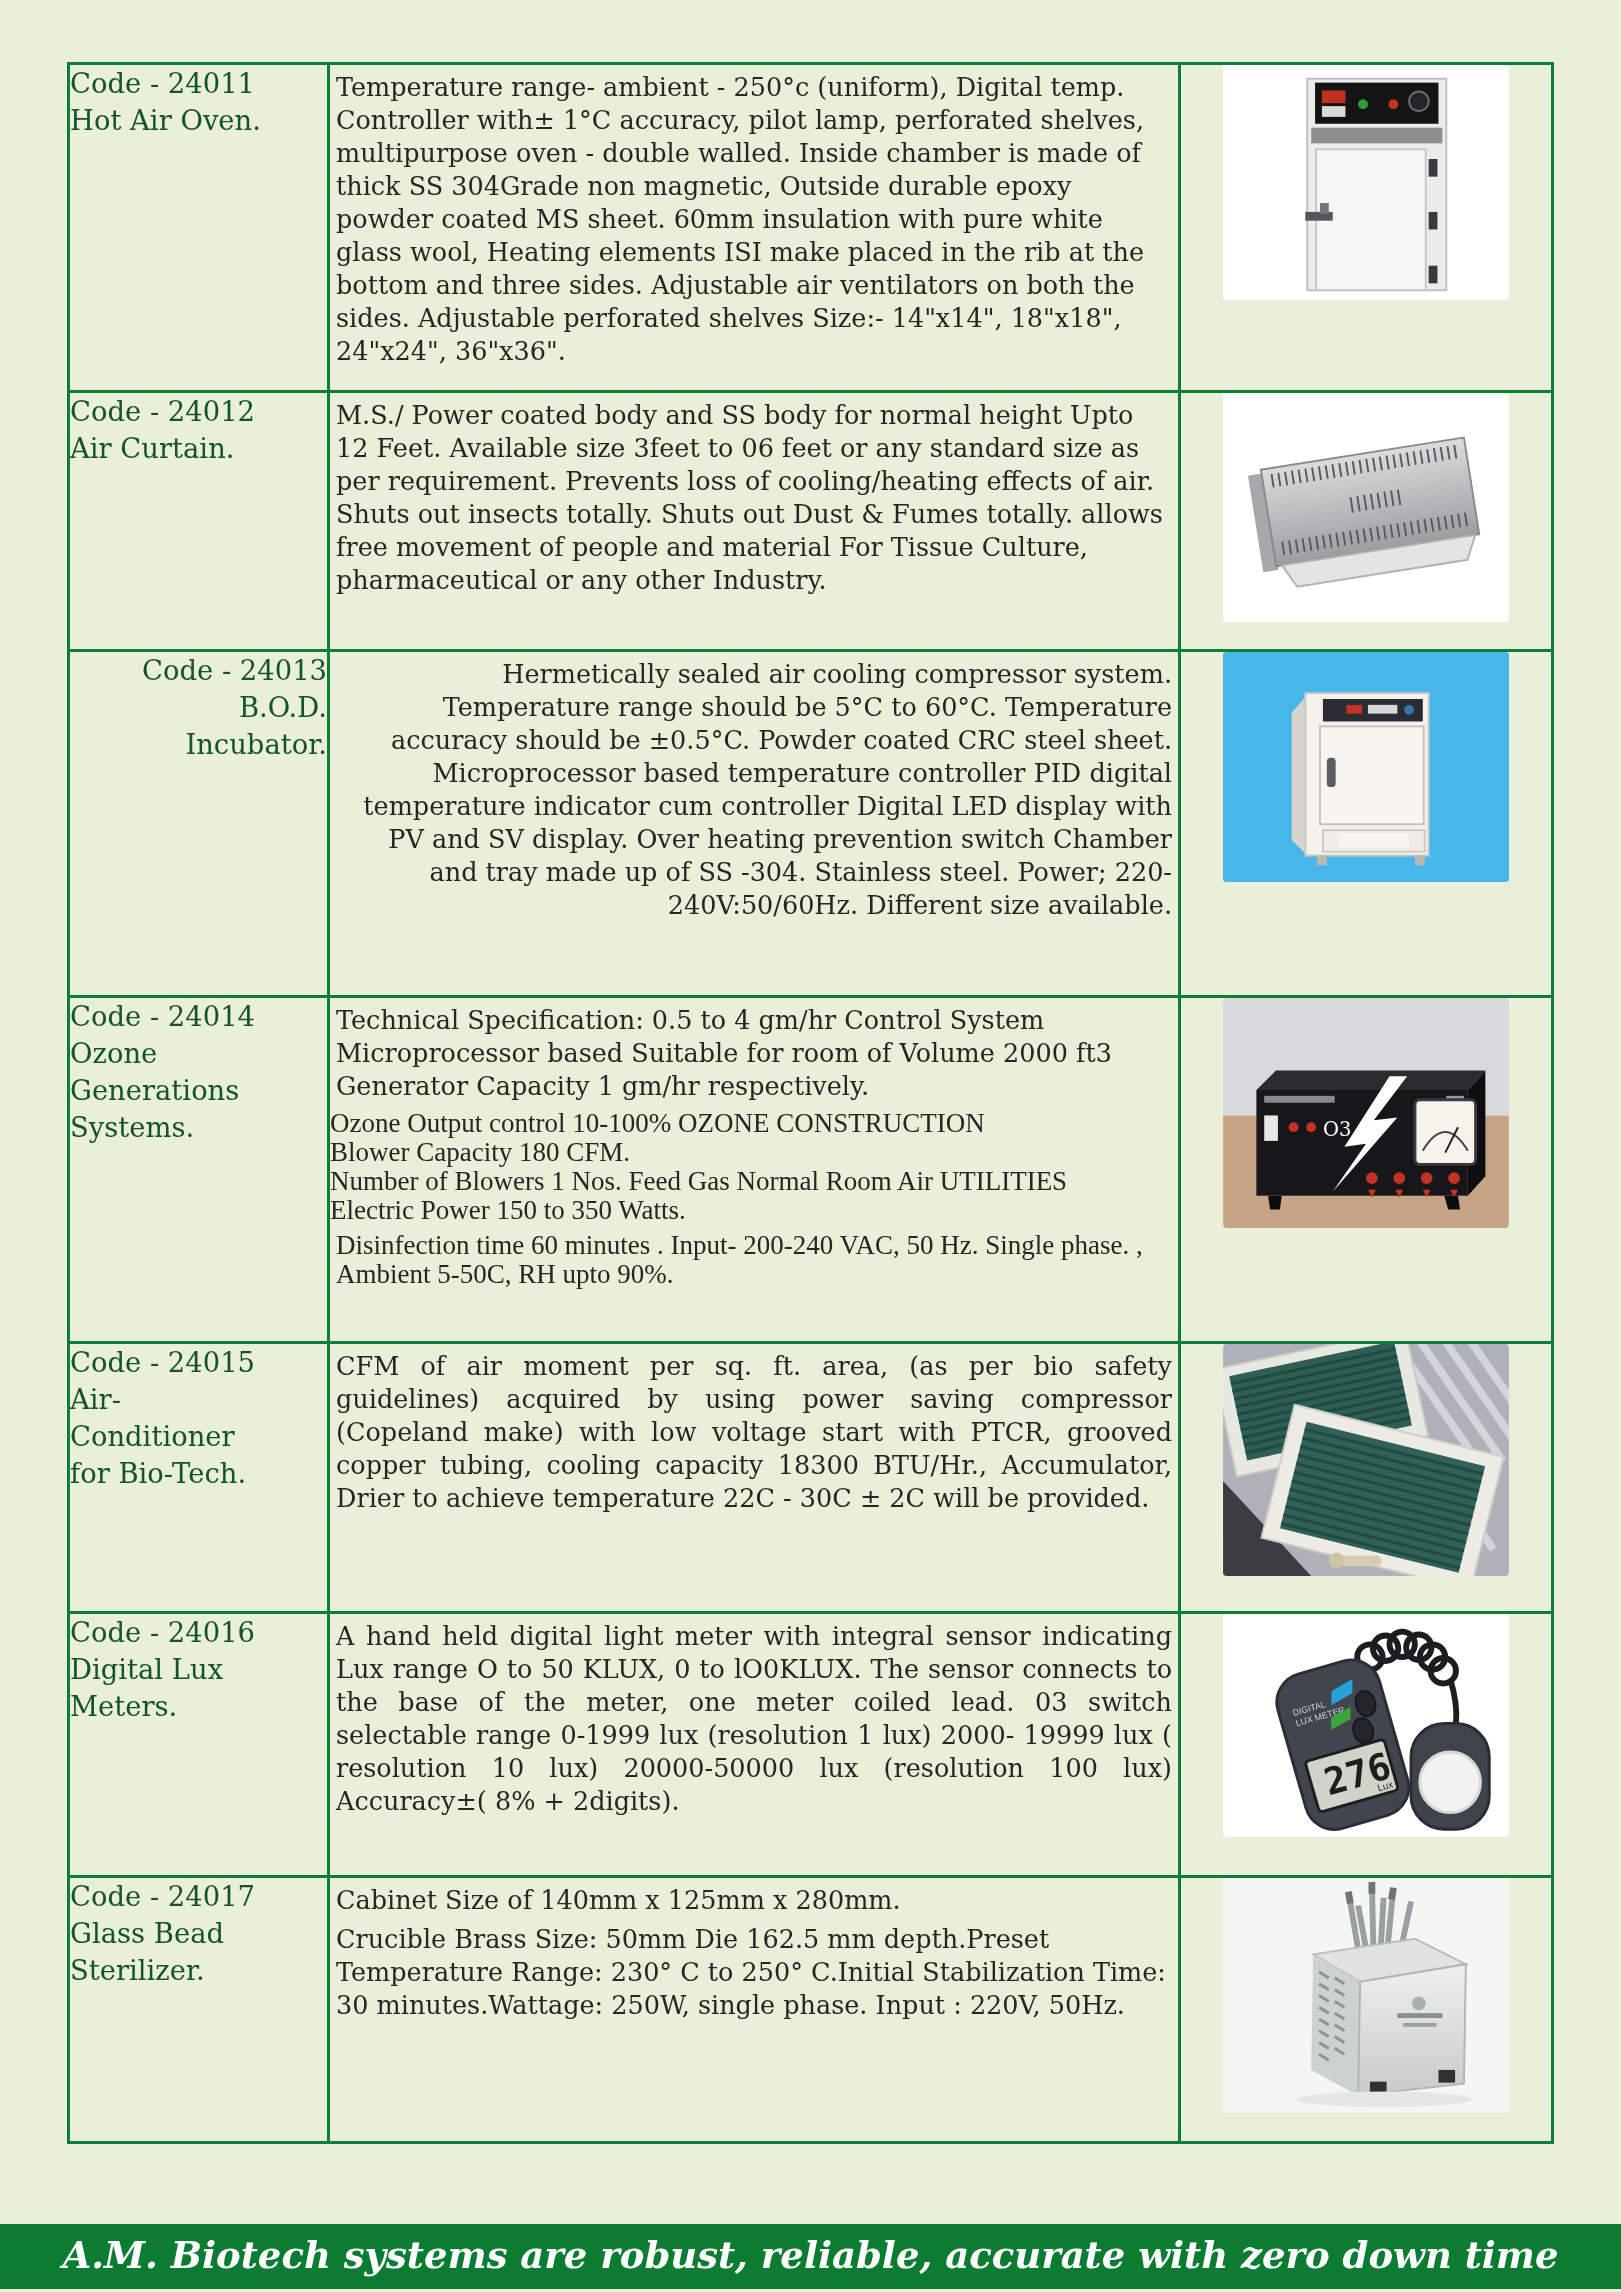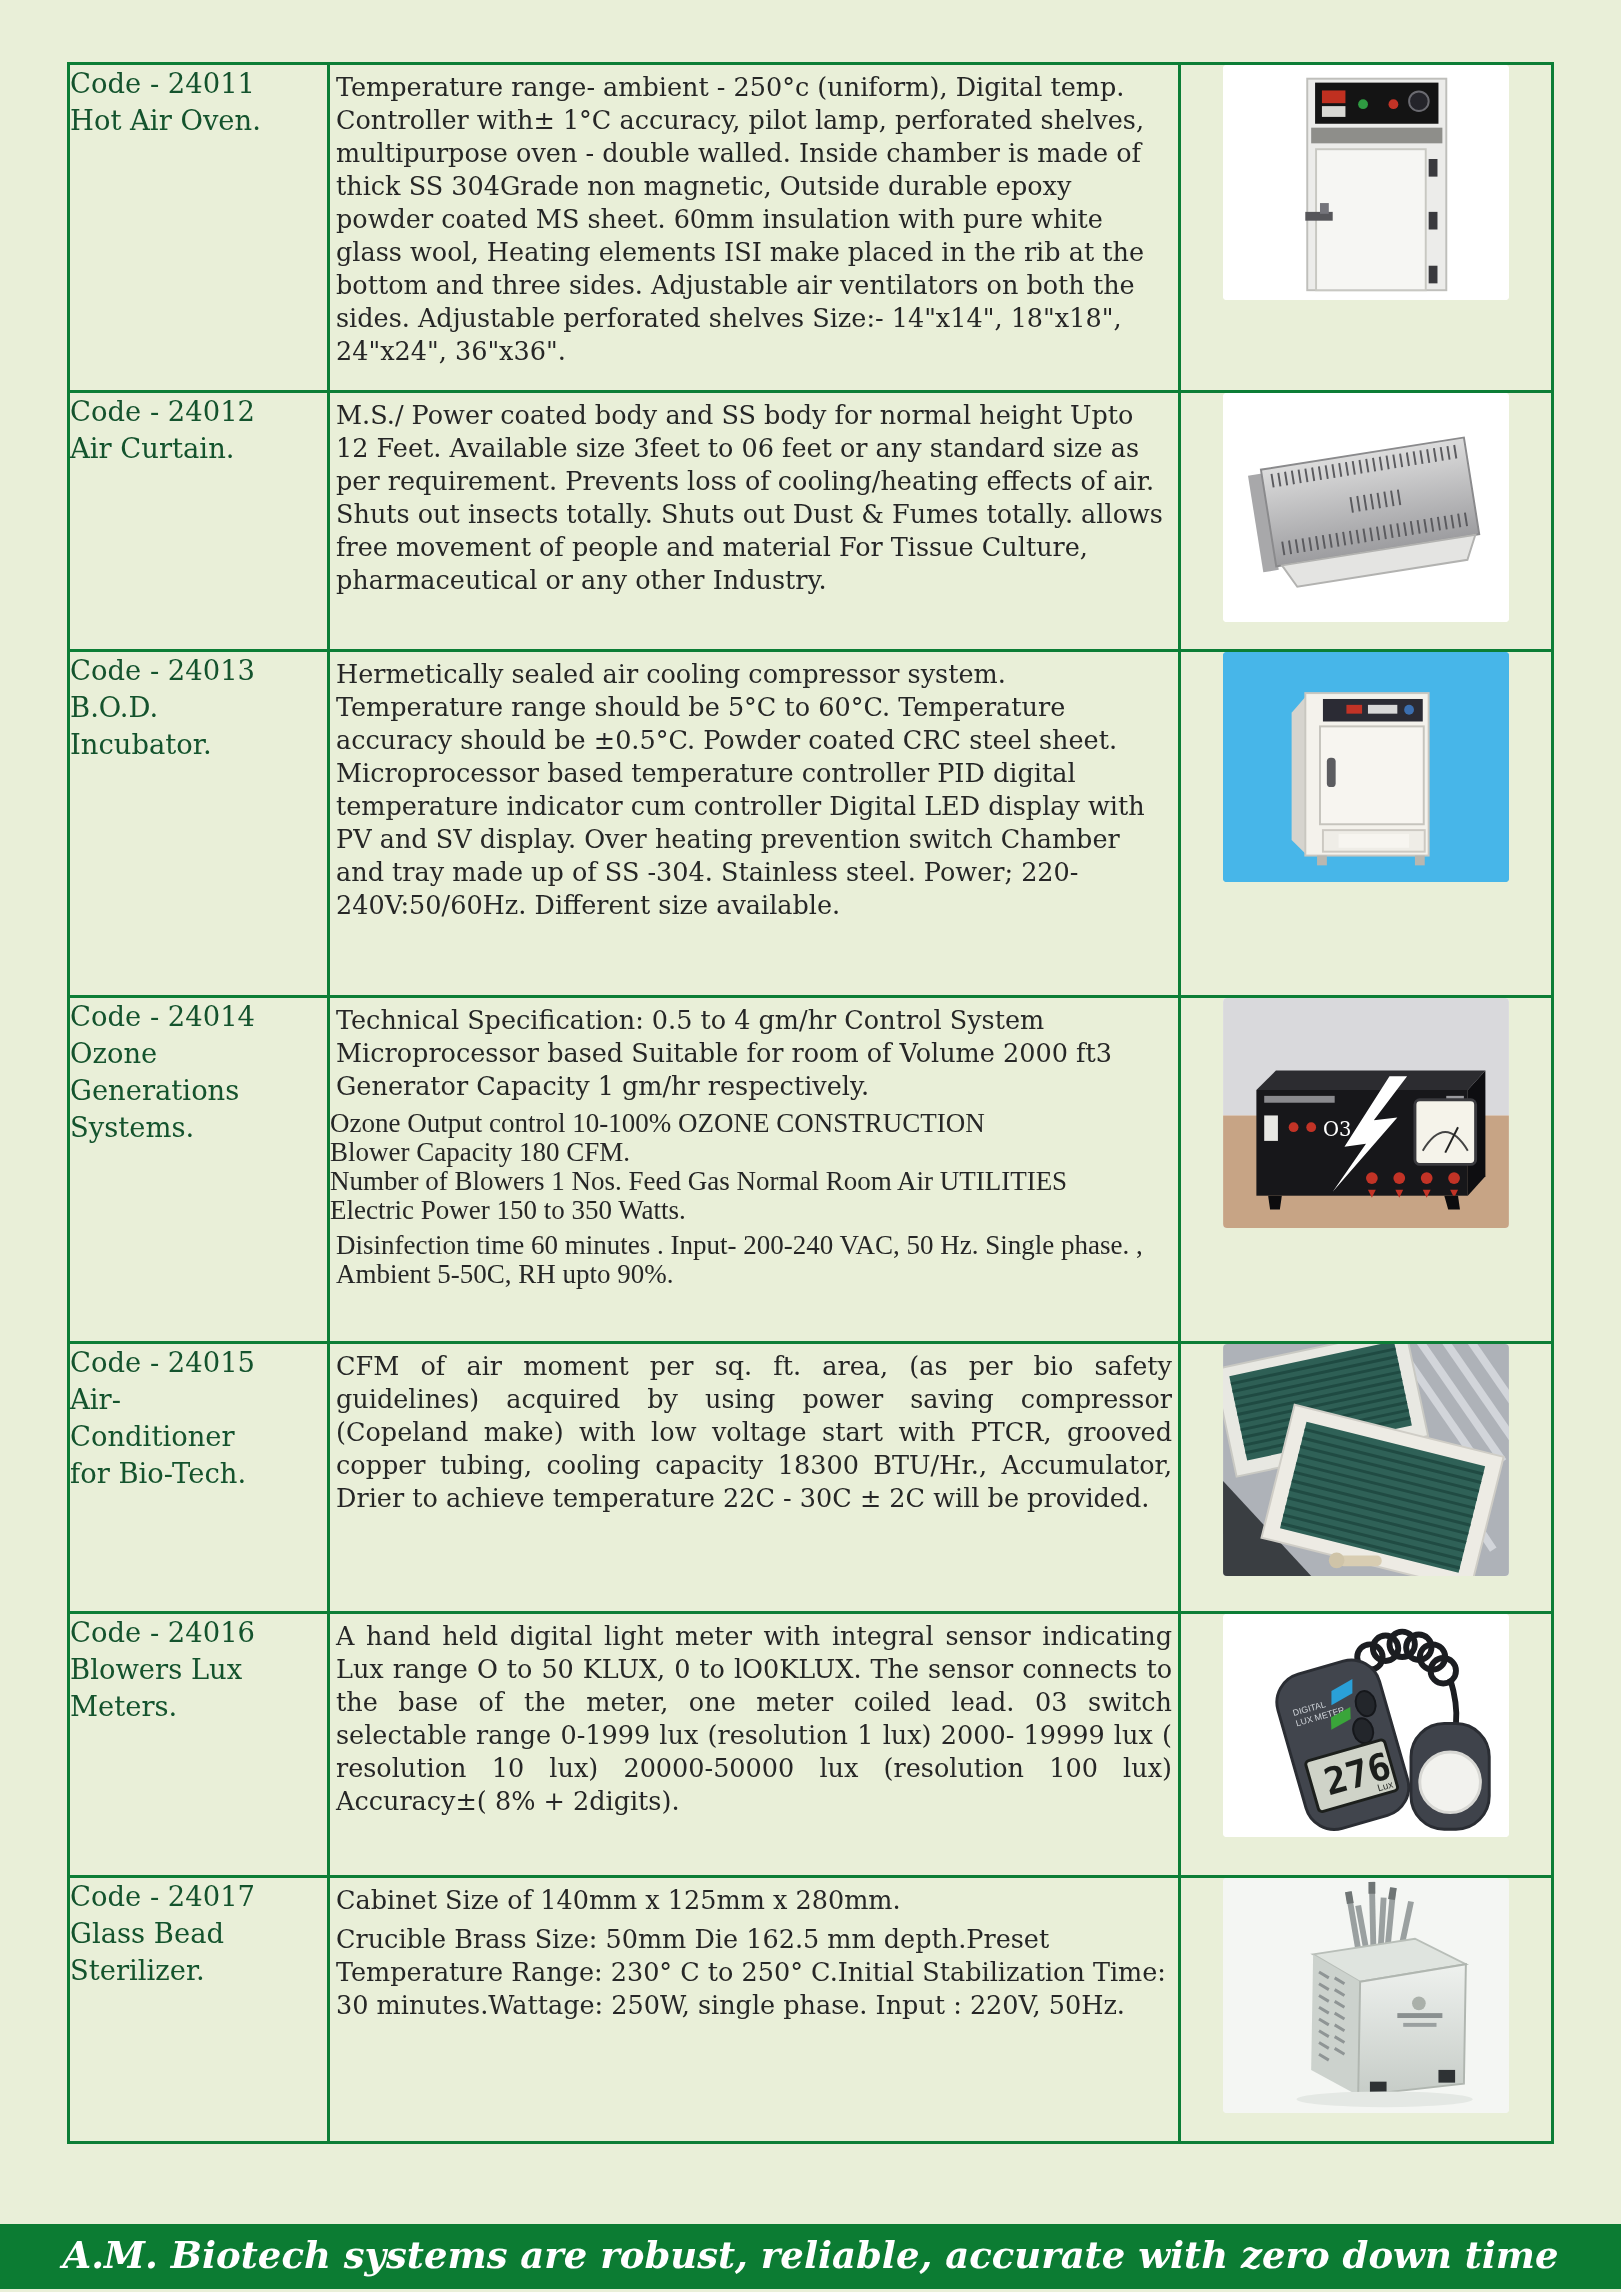--- a/index.html
+++ b/index.html
@@ -111,21 +111,21 @@
               <path d="M132 104 v16 M139 104 v16 M146 104 v16 M153 104 v16 M160 104 v16 M167 104 v16 M174 104 v16 M181 104 v16"></path>
               <path d="M56 138 v14 M63 138 v14 M70 138 v14 M77 138 v14 M84 138 v14 M91 138 v14 M98 138 v14 M105 138 v14 M112 138 v14 M119 138 v14 M126 138 v14 M133 138 v14 M140 138 v14 M147 138 v14 M154 138 v14 M161 138 v14 M168 138 v14 M175 138 v14 M182 138 v14 M189 138 v14 M196 138 v14 M203 138 v14 M210 138 v14 M217 138 v14 M224 138 v14 M231 138 v14 M238 138 v14 M245 138 v14"></path>
             </g>
             <polygon points="52,162 252,162 240,186 64,186" fill="#e4e4e2" stroke="#b2b2b0" stroke-width="2"></polygon>
           </g>
         </svg>
       </div>
     </td>
   </tr>
 
-  <tr style="height:346px;">
+  <tr style="height:346px;text-align:right;">
     <td class="code-cell">
       <div>Code - 24013</div>
       <div>B.O.D.</div>
       <div>Incubator.</div>
     </td>
     <td class="desc-cell">
       <p>Hermetically sealed air cooling compressor system. Temperature range should be 5°C to 60°C. Temperature accuracy should be ±0.5°C. Powder coated CRC steel sheet. Microprocessor based temperature controller PID digital temperature indicator cum controller Digital LED display with PV and SV display. Over heating prevention switch Chamber and tray made up of SS -304. Stainless steel. Power; 220-240V:50/60Hz. Different size available.</p>
     </td>
     <td class="photo-cell">
       <div class="tile" style="height:230px;background:#47b6e9;">
@@ -238,21 +238,21 @@
           <rect x="118" y="216" width="44" height="11" rx="5" fill="#d8cdb2"></rect>
           <circle cx="116" cy="221" r="8" fill="#cfc4a8"></circle>
         </svg>
       </div>
     </td>
   </tr>
 
   <tr style="height:264px;">
     <td class="code-cell">
       <div>Code - 24016</div>
-      <div>Blowers Lux</div>
+      <div>Digital Lux</div>
       <div>Meters.</div>
     </td>
     <td class="desc-cell">
       <p class="justify">A hand held digital light meter with integral sensor indicating Lux range O to 50 KLUX, 0 to lO0KLUX. The sensor connects to the base of the meter, one meter coiled lead. 03 switch selectable range 0-1999 lux (resolution 1 lux) 2000- 19999 lux ( resolution 10 lux) 20000-50000 lux (resolution 100 lux) Accuracy±( 8% + 2digits).</p>
     </td>
     <td class="photo-cell">
       <div class="tile" style="height:223px;">
         <svg viewBox="0 0 292 228">
           <rect x="0" y="0" width="292" height="228" fill="#ffffff"></rect>
           <g stroke="#1b1d21" stroke-width="6" fill="none">

